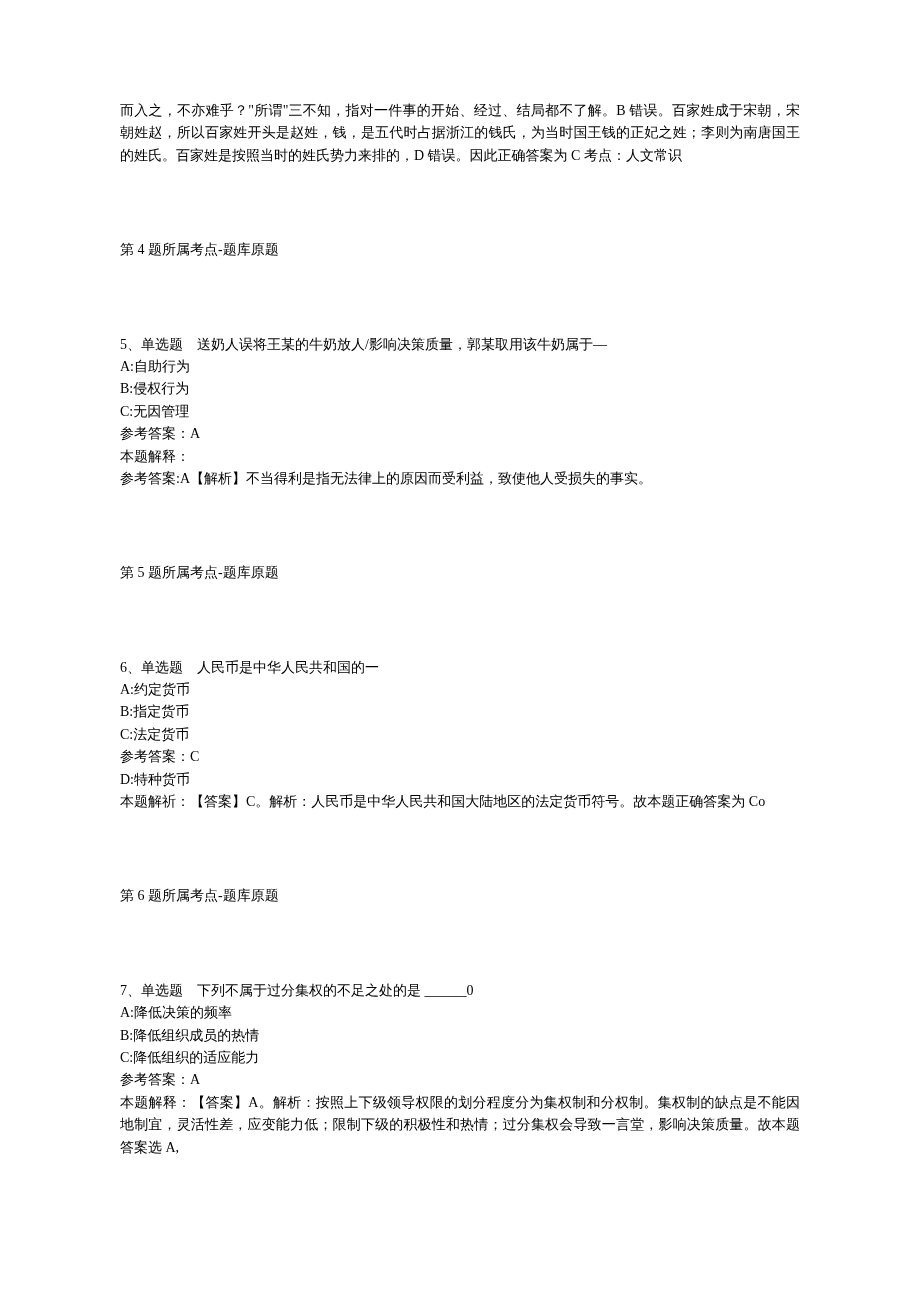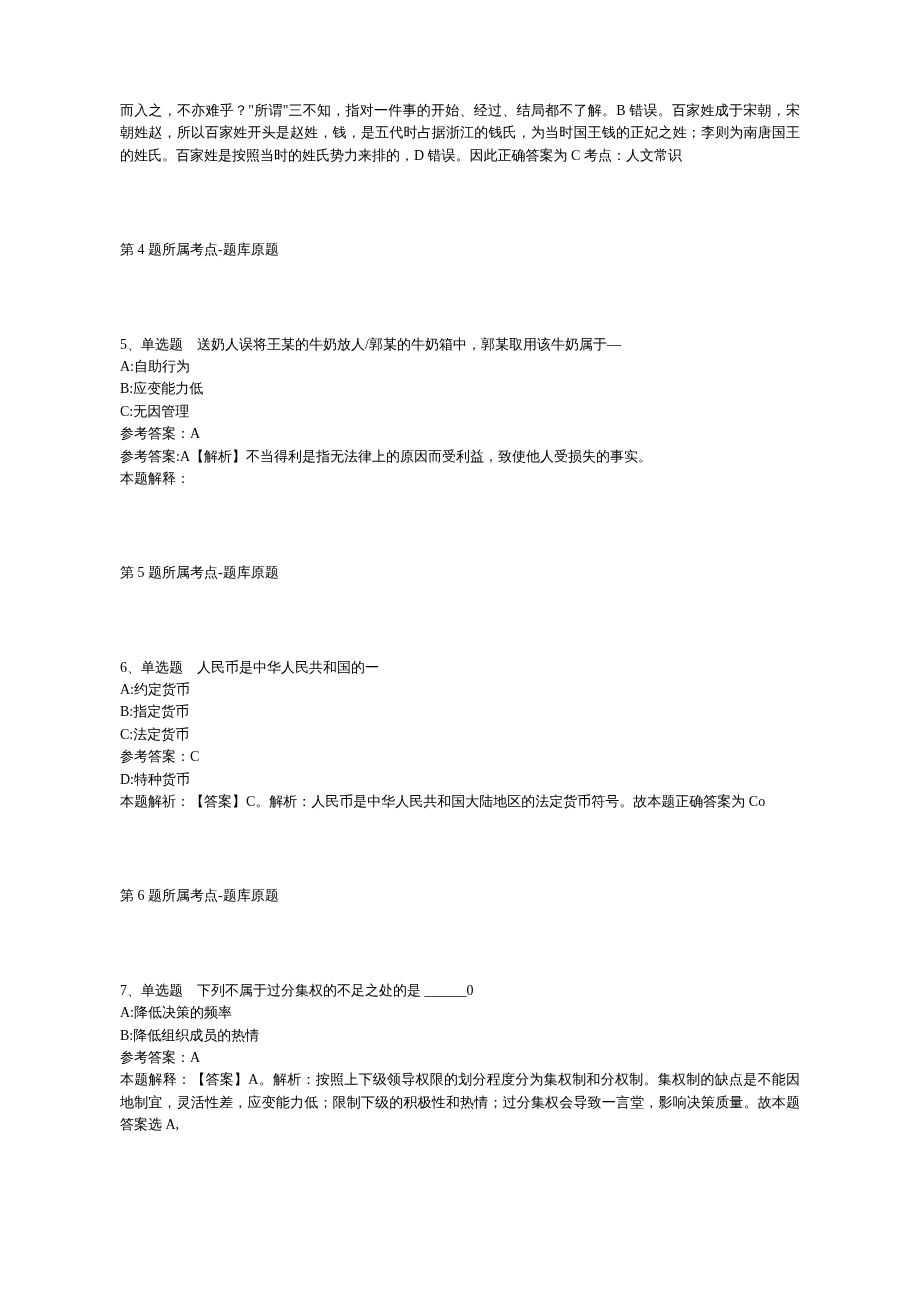--- a/index.html
+++ b/index.html
@@ -30,28 +30,28 @@
 
   <p class="para">而入之，不亦难乎？"所谓"三不知，指对一件事的开始、经过、结局都不了解。B 错误。百家姓成于宋朝，宋朝姓赵，所以百家姓开头是赵姓，钱，是五代时占据浙江的钱氏，为当时国王钱的正妃之姓；李则为南唐国王的姓氏。百家姓是按照当时的姓氏势力来排的，D 错误。因此正确答案为 C 考点：人文常识</p>
 
   <div class="spacer-lg"></div>
 
   <p class="para">第 4 题所属考点-题库原题</p>
 
   <div class="spacer-lg"></div>
 
   <p class="para">
-    <span>5、单选题</span>&nbsp;&nbsp;&nbsp;&nbsp;<span>送奶人误将王某的牛奶放人/郭某的牛奶箱中，郭某取用该牛奶属于—</span>
+    <span>5、单选题</span>&nbsp;&nbsp;&nbsp;&nbsp;<span>送奶人误将王某的牛奶放人/影响决策质量，郭某取用该牛奶属于—</span>
   </p>
   <p class="para">A:自助行为</p>
-  <p class="para">B:应变能力低</p>
+  <p class="para">B:侵权行为</p>
   <p class="para">C:无因管理</p>
   <p class="para">参考答案：A</p>
+  <p class="para">本题解释：</p>
   <p class="para">参考答案:A【解析】不当得利是指无法律上的原因而受利益，致使他人受损失的事实。</p>
-  <p class="para">本题解释：</p>
 
   <div class="spacer-lg"></div>
 
   <p class="para">第 5 题所属考点-题库原题</p>
 
   <div class="spacer-lg"></div>
 
   <p class="para">
     <span>6、单选题</span>&nbsp;&nbsp;&nbsp;&nbsp;<span>人民币是中华人民共和国的一</span>
   </p>
@@ -66,16 +66,17 @@
 
   <p class="para">第 6 题所属考点-题库原题</p>
 
   <div class="spacer-lg"></div>
 
   <p class="para">
     <span>7、单选题</span>&nbsp;&nbsp;&nbsp;&nbsp;<span>下列不属于过分集权的不足之处的是 ______0</span>
   </p>
   <p class="para">A:降低决策的频率</p>
   <p class="para">B:降低组织成员的热情</p>
+  <p class="para">C:降低组织的适应能力</p>
   <p class="para">参考答案：A</p>
   <p class="para">本题解释：【答案】A。解析：按照上下级领导权限的划分程度分为集权制和分权制。集权制的缺点是不能因地制宜，灵活性差，应变能力低；限制下级的积极性和热情；过分集权会导致一言堂，影响决策质量。故本题答案选 A,</p>
 
 </div>
 
 </body></html>

